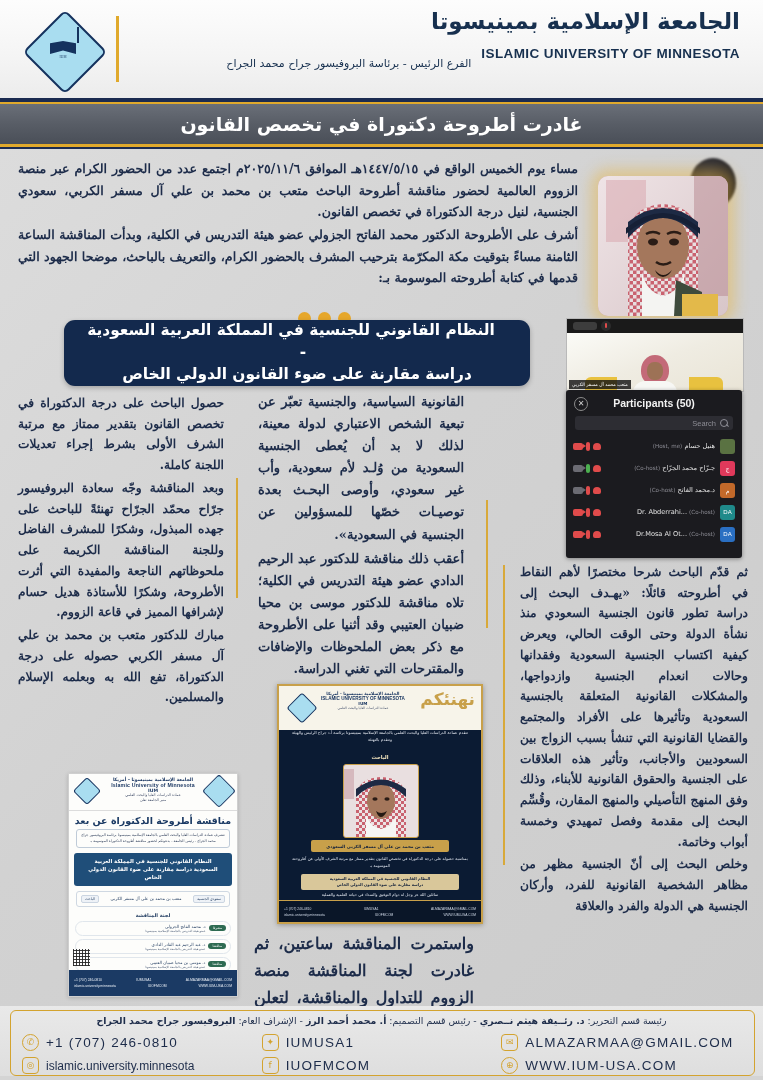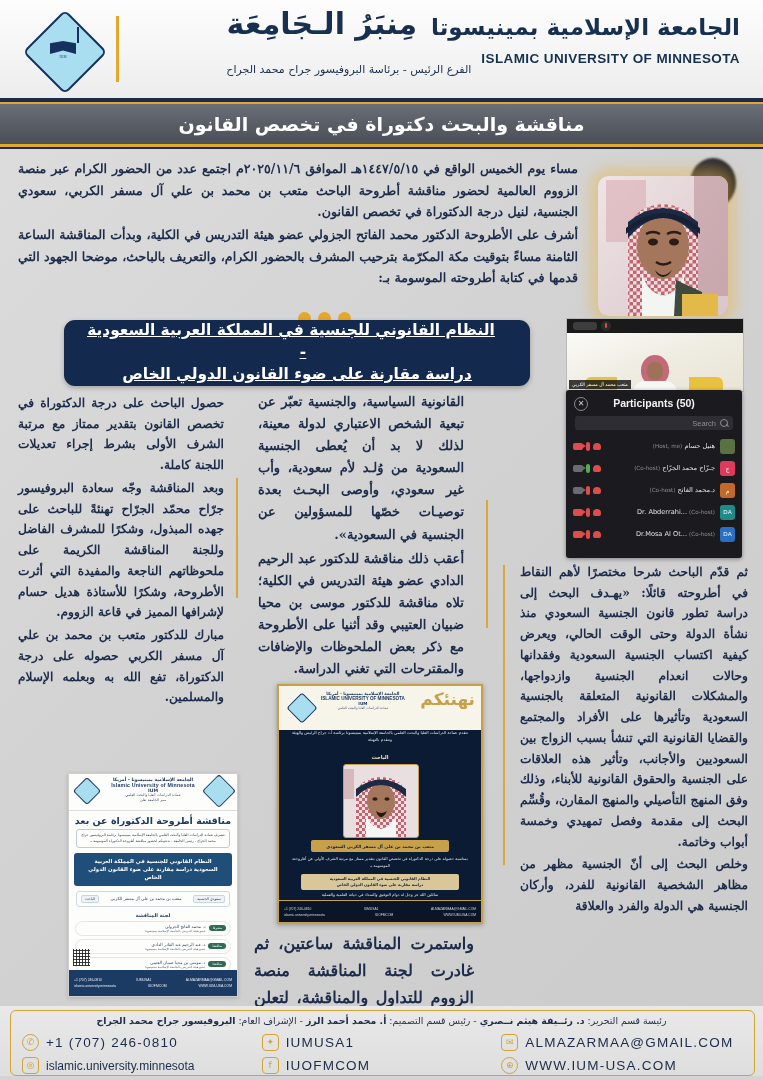--- a/index.html
+++ b/index.html
@@ -95,21 +95,21 @@
   .dots i{display:block;width:13px;height:13px;border-radius:50%;background:#e6a72b;}
   .banner{
     position:absolute;left:64px;top:320px;width:466px;height:66px;
     background:#13294d;border-radius:11px;
     display:flex;align-items:center;justify-content:center;
     box-shadow:0 2px 5px rgba(0,0,0,.25);
   }
   .banner span{
     font-family:"DejaVu Sans","Liberation Sans",sans-serif;
     font-size:15.4px;font-weight:bold;color:#ffffff;direction:rtl;
-    text-align:center;line-height:1.42;padding:0 12px;text-decoration:underline;
+    text-align:center;line-height:1.42;padding:0 12px;
   }
 
   
   .photo-main{
     position:absolute;left:598px;top:176px;width:130px;height:140px;
     border-radius:10px;overflow:hidden;
     box-shadow:0 0 14px 7px rgba(232,180,60,.45);
     background:#c9a2a8;
   }
   .photo-blob{position:absolute;left:690px;top:158px;width:46px;height:50px;border-radius:50%;
@@ -309,33 +309,32 @@
       <div class="logo-inner">
         <div class="logo-cap"></div>
         <div class="logo-book"></div>
         <div class="logo-sub">IUM</div>
       </div>
     </div>
     <div class="hdr-divider"></div>
     <div class="brand">
       <div class="brand-row">
         <div class="brand-ar-univ">الجامعة الإسلامية بمينيسوتا</div>
-        <div class="brand-ar-main">مِنبَرُ الـجَامِعَة</div>
       </div>
       <div class="brand-line2">
         <div class="brand-en">ISLAMIC UNIVERSITY OF MINNESOTA</div>
         <div class="brand-ar-sub">الفرع الرئيس - برئاسة البروفيسور جراح محمد الجراح</div>
       </div>
     </div>
   </div>
   <div class="hdr-rule"></div>
   <div class="hdr-rule2"></div>
 
   <div class="titlebar">
-    <h1>مناقشة والبحث دكتوراة في تخصص القانون</h1>
+    <h1>غادرت أطروحة دكتوراة في تخصص القانون</h1>
   </div>
   <div class="title-rule"></div>
   <div class="title-rule2"></div>
 
   <div class="body-bg"></div>
 
   <div class="intro">
     <p>مساء يوم الخميس الواقع في ١٤٤٧/٥/١٥هـ الموافق ٢٠٢٥/١١/٦م اجتمع عدد من الحضور الكرام عبر منصة الزووم العالمية لحضور مناقشة أطروحة الباحث متعب بن محمد بن علي آل مسفر الكربي، سعودي الجنسية، لنيل درجة الدكتوراة في تخصص القانون.</p>
     <p>أشرف على الأطروحة الدكتور محمد الفاتح الجزولي عضو هيئة التدريس في الكلية، وبدأت المناقشة الساعة الثامنة مساءً بتوقيت مكة المكرّمة بترحيب المشرف بالحضور الكرام، والتعريف بالباحث، موضحا الجهود التي قدمها في كتابة أطروحته الموسومة بـ:</p>
   </div>

